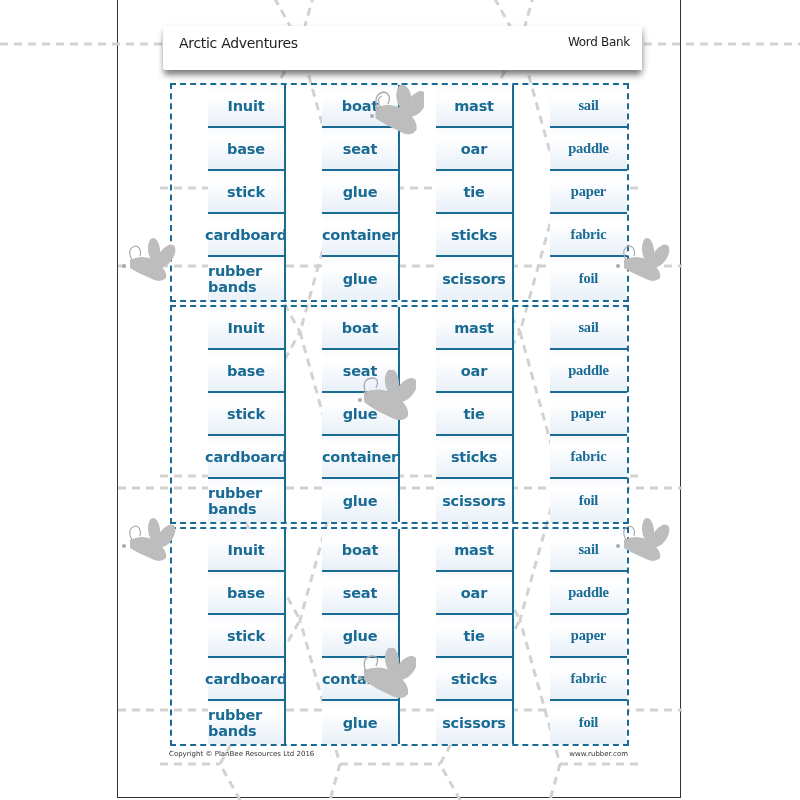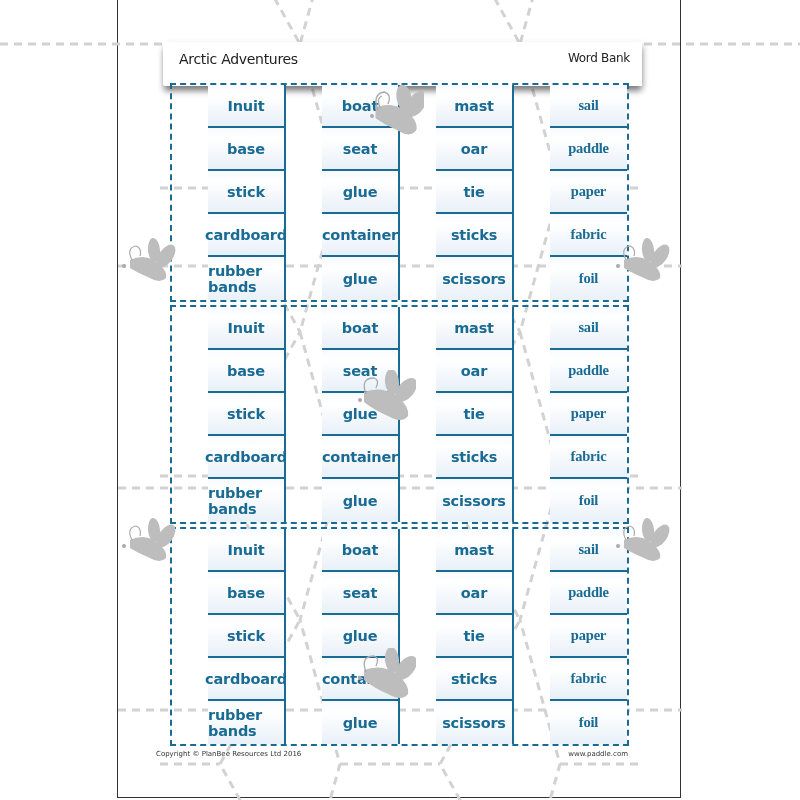--- a/index.html
+++ b/index.html
@@ -7,21 +7,21 @@
     width: 800px; height: 800px; background: #ffffff;
     position: relative; overflow: hidden;
     font-family: "DejaVu Sans", sans-serif;
   }
   .page {
     position: absolute; left: 117px; top: -2px; width: 564px; height: 800px;
     border: 1px solid #333; border-top: none; background: #fff; box-sizing: border-box;
   }
   .bg-pattern { position: absolute; left: 0; top: 0; width: 800px; height: 800px; }
   .header {
-    position: absolute; left: 163px; top: 42px; width: 479px; height: 44px;
+    position: absolute; left: 163px; top: 26px; width: 479px; height: 44px;
     background: #fff;
     box-shadow: 0 6px 6px -1px rgba(0,0,0,0.45), 2px 2px 6px rgba(0,0,0,0.15);
     border-bottom-left-radius: 2px;
   }
   .header-title {
     position: absolute; left: 16px; top: 9px; font-size: 14px; color: #222;
     font-family: "DejaVu Sans", sans-serif; letter-spacing: -0.3px;
   }
   .header-right {
     position: absolute; right: 12px; top: 9px; font-size: 12px; color: #222;
@@ -37,21 +37,21 @@
     background: linear-gradient(to bottom, #f7fafd 0%, #ffffff 25%, #e8f0f8 100%);
     border-right: 2px solid #1a6b94; border-bottom: 2px solid #1a6b94;
     color: #1a6b94; font-weight: bold; font-size: 14.5px;
     font-family: "DejaVu Sans", sans-serif; letter-spacing: -0.2px;
     box-sizing: border-box;
     margin-left: 36px;
   }
   .cell.lastcol { border-right: none; font-family: Liberation Serif, serif; }
   .cell.lastrow { border-bottom: none; }
   .footer-left {
-    position: absolute; left: 156px; top: 750px; font-size: 7px; color: #333;
+    position: absolute; left: 169px; top: 750px; font-size: 7px; color: #333;
     font-family: "DejaVu Sans", sans-serif;
   }
   .footer-right {
     position: absolute; right: 172px; top: 750px; font-size: 7px; color: #333;
     font-family: "DejaVu Sans", sans-serif;
   }
   .bee { position: absolute; width: 64px; height: 56px; pointer-events: none; }
 </style>
 </head>
 <body>
@@ -227,13 +227,13 @@
     <ellipse cx="54" cy="20" rx="8" ry="14" transform="rotate(40 54 20)"></ellipse>
     <path d="M12 22 Q28 16 42 24 Q58 36 56 46 Q50 54 36 46 Q22 40 12 32 Z"></path>
   </g>
   <g fill="none" stroke="#aaa" stroke-width="1.3">
     <path d="M14 24 Q8 8 22 8 Q28 10 24 18"></path>
   </g>
   <circle cx="8" cy="30" r="2" fill="#aaa"></circle>
 </svg>
 
 <div class="footer-left">Copyright © PlanBee Resources Ltd 2016</div>
-<div class="footer-right">www.paddle.com</div>
+<div class="footer-right">www.rubber.com</div>
 
 </body></html>

